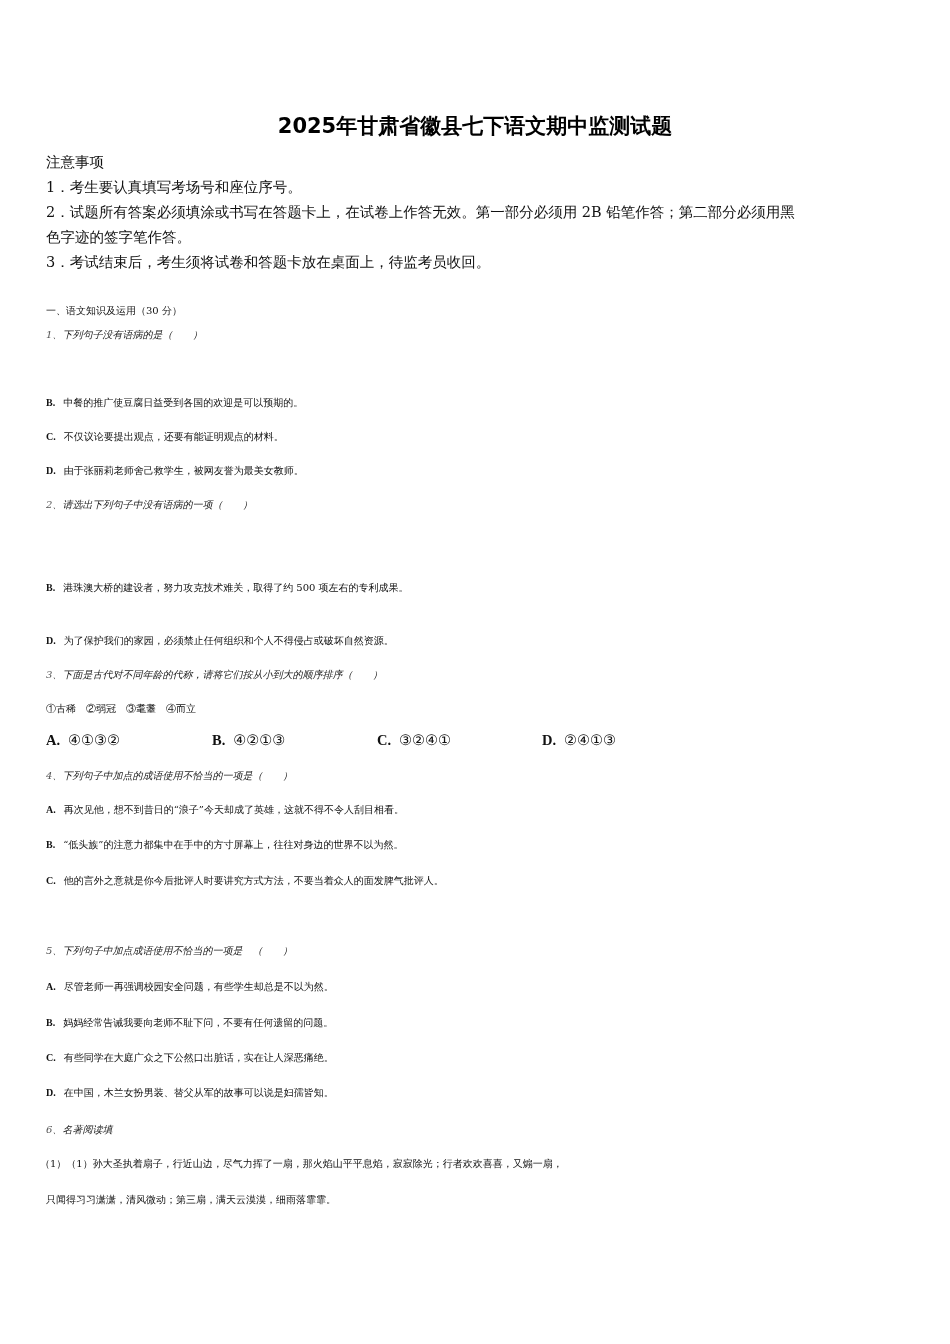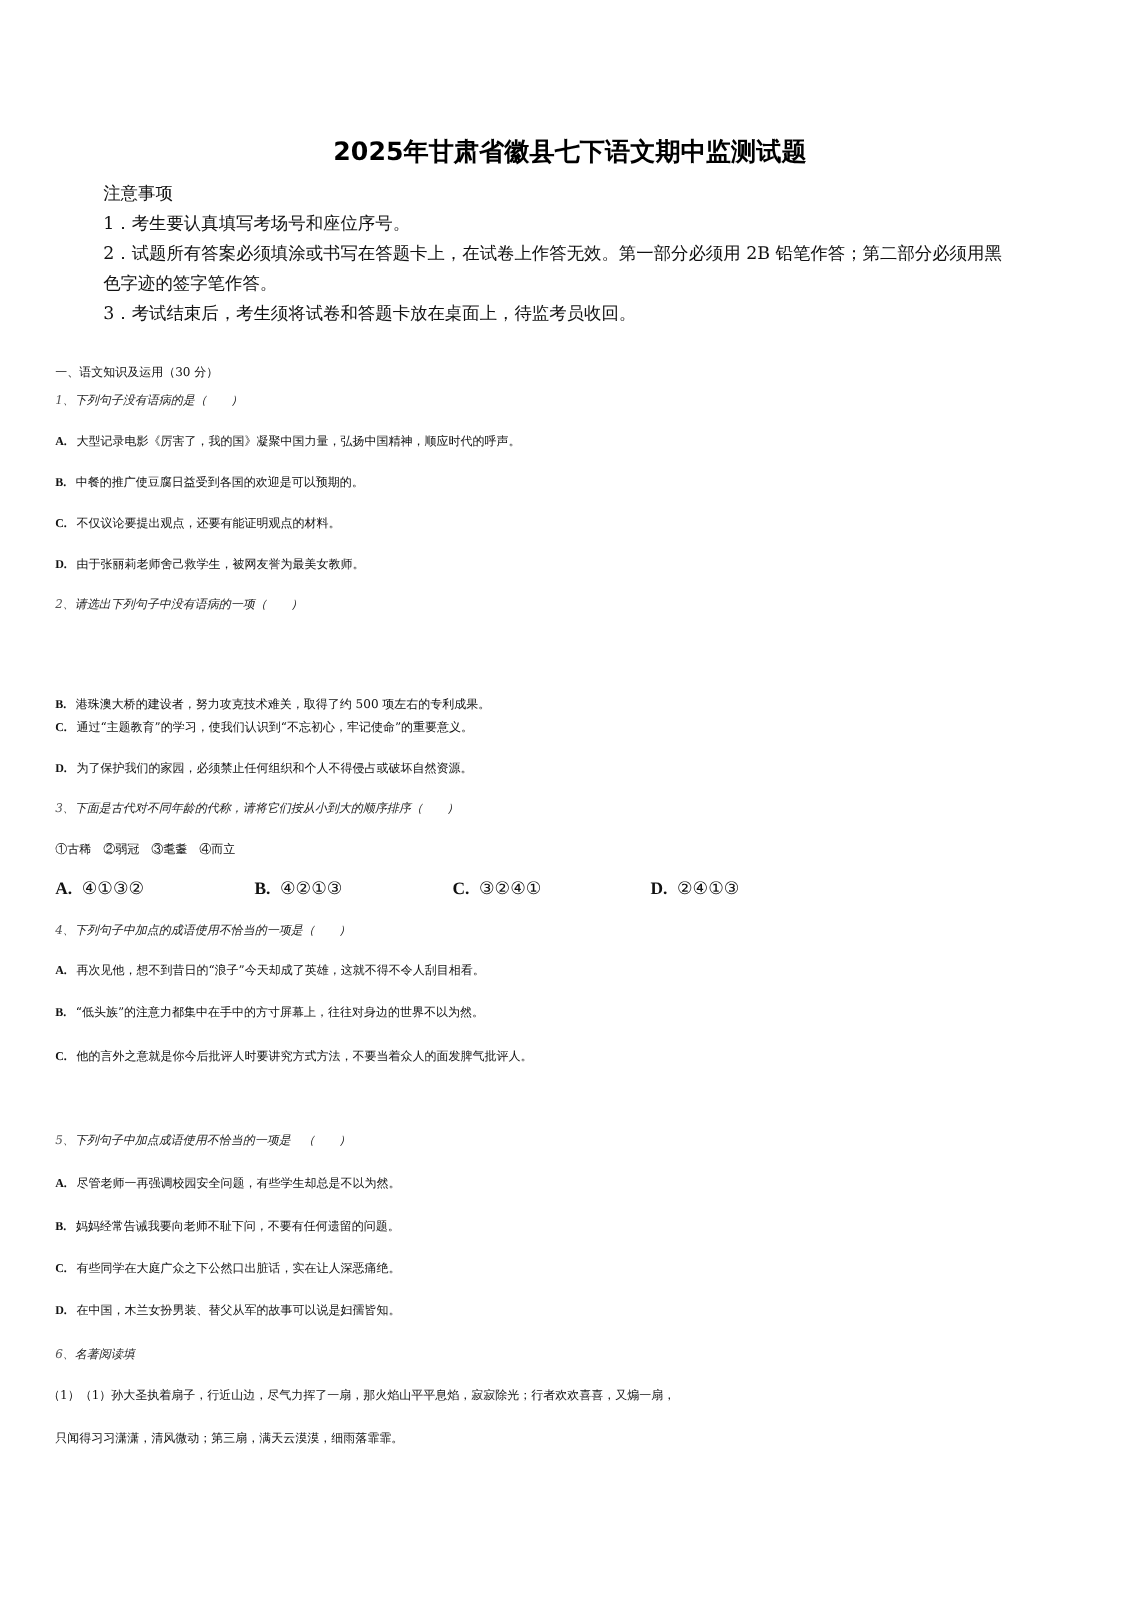--- a/index.html
+++ b/index.html
@@ -11,21 +11,21 @@
     .page { position: absolute; left: 0; top: 0; width: 922px; height: 1344px; }
     .title {
       position: absolute; left: 0; width: 950px; top: 112px;
       text-align: center; font-family: "DejaVu Sans", "Liberation Sans", sans-serif;
       font-weight: bold; font-size: 21px; letter-spacing: 0px; color: #000;
     }
     .line {
       position: absolute; left: 46px; font-size: 10px; white-space: nowrap;
       line-height: 20px; color: #111;
     }
-    .notice { font-size: 14.5px; margin-left: 40px; }
+    .notice { font-size: 14.5px; }
     .qhead { color: #222; font-style: italic; }
     .qnum { color: #555; }
     .opt-letter { font-weight: bold; font-family: "Liberation Serif", "DejaVu Serif", serif; margin-right: 8px; }
     .choice-row { position: absolute; left: 46px; font-size: 14.5px; white-space: nowrap; }
     .choice-row span.cell { position: absolute; white-space: nowrap; }
   </style>
 </head>
 <body>
 
 <div class="page">
@@ -36,41 +36,35 @@
   <div class="line notice" style="top:177px">1．考生要认真填写考场号和座位序号。</div>
   <div class="line notice" style="top:202px">2．试题所有答案必须填涂或书写在答题卡上，在试卷上作答无效。第一部分必须用 2B 铅笔作答；第二部分必须用黑</div>
   <div class="line notice" style="top:227px">色字迹的签字笔作答。</div>
   <div class="line notice" style="top:252px">3．考试结束后，考生须将试卷和答题卡放在桌面上，待监考员收回。</div>
 
   <div class="line" style="top:301px">一、语文知识及运用（30 分）</div>
 
   <div class="line qhead" style="top:325px">
     <span class="qnum">1、</span><span>下列句子没有语病的是（　　）</span>
   </div>
-  <div class="line" style="top:359px">
-    <span class="opt-letter">A.</span><span>大型记录电影《厉害了，我的国》凝聚中国力量，弘扬中国精神，顺应时代的呼声。</span>
-  </div>
   <div class="line" style="top:393px">
     <span class="opt-letter">B.</span><span>中餐的推广使豆腐日益受到各国的欢迎是可以预期的。</span>
   </div>
   <div class="line" style="top:427px">
     <span class="opt-letter">C.</span><span>不仅议论要提出观点，还要有能证明观点的材料。</span>
   </div>
   <div class="line" style="top:461px">
     <span class="opt-letter">D.</span><span>由于张丽莉老师舍己救学生，被网友誉为最美女教师。</span>
   </div>
 
   <div class="line qhead" style="top:495px">
     <span class="qnum">2、</span><span>请选出下列句子中没有语病的一项（　　）</span>
   </div>
   <div class="line" style="top:578px">
     <span class="opt-letter">B.</span><span>港珠澳大桥的建设者，努力攻克技术难关，取得了约 500 项左右的专利成果。</span>
-  </div>
-  <div class="line" style="top:597px">
-    <span class="opt-letter">C.</span><span>通过“主题教育”的学习，使我们认识到“不忘初心，牢记使命”的重要意义。</span>
   </div>
   <div class="line" style="top:631px">
     <span class="opt-letter">D.</span><span>为了保护我们的家园，必须禁止任何组织和个人不得侵占或破坏自然资源。</span>
   </div>
 
   <div class="line qhead" style="top:665px">
     <span class="qnum">3、</span><span>下面是古代对不同年龄的代称，请将它们按从小到大的顺序排序（　　）</span>
   </div>
   <div class="line" style="top:699px">①古稀　②弱冠　③耄耋　④而立</div>
   <div class="choice-row" style="top:732px; width:860px; height:20px;">

